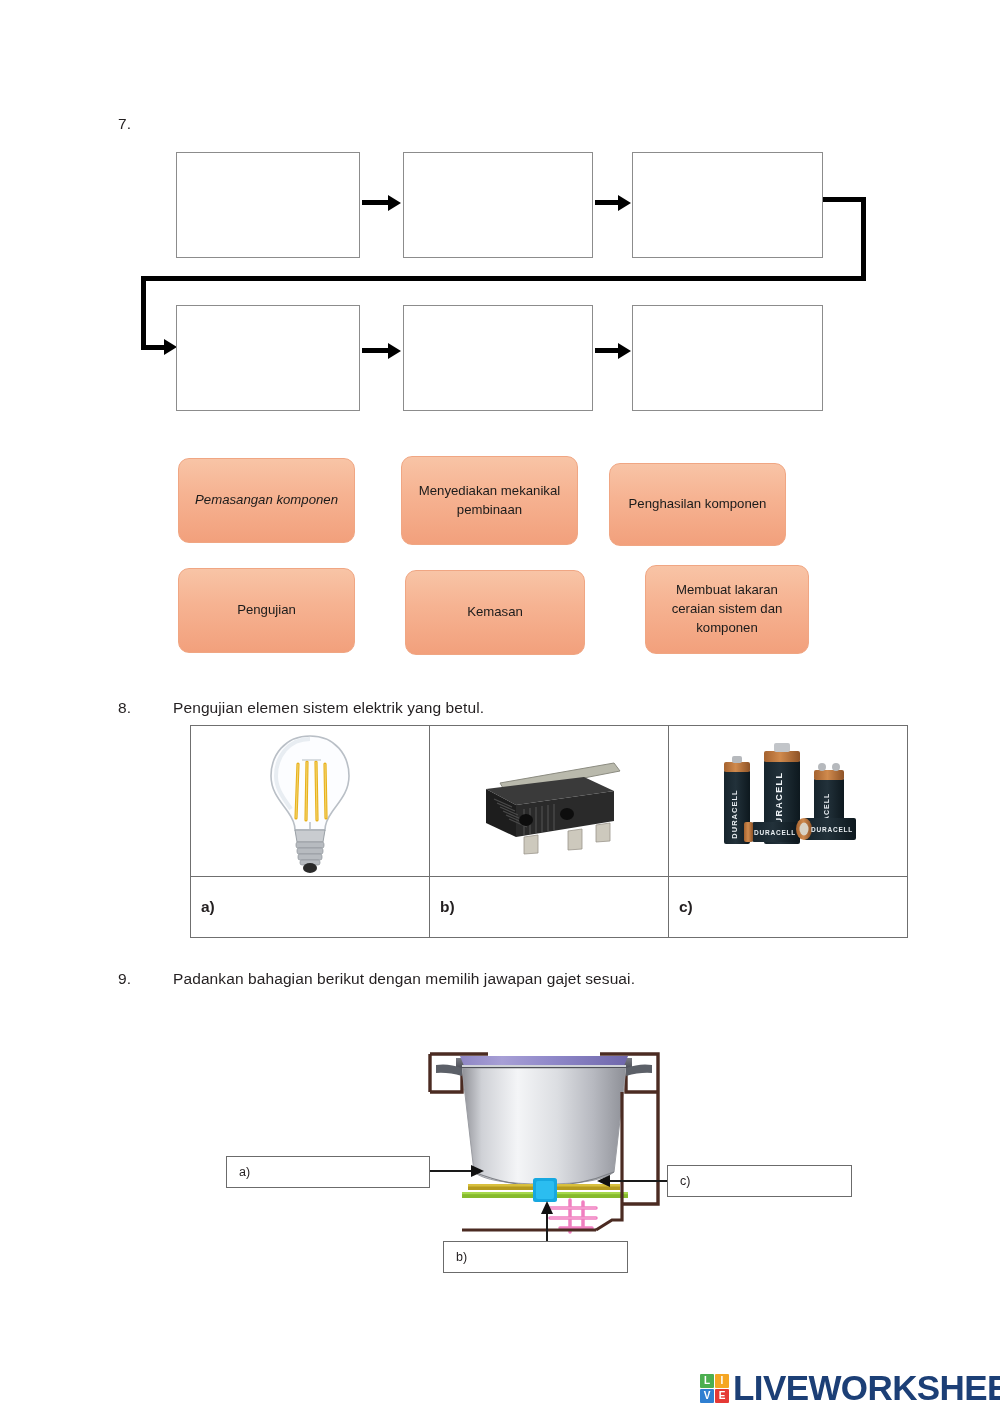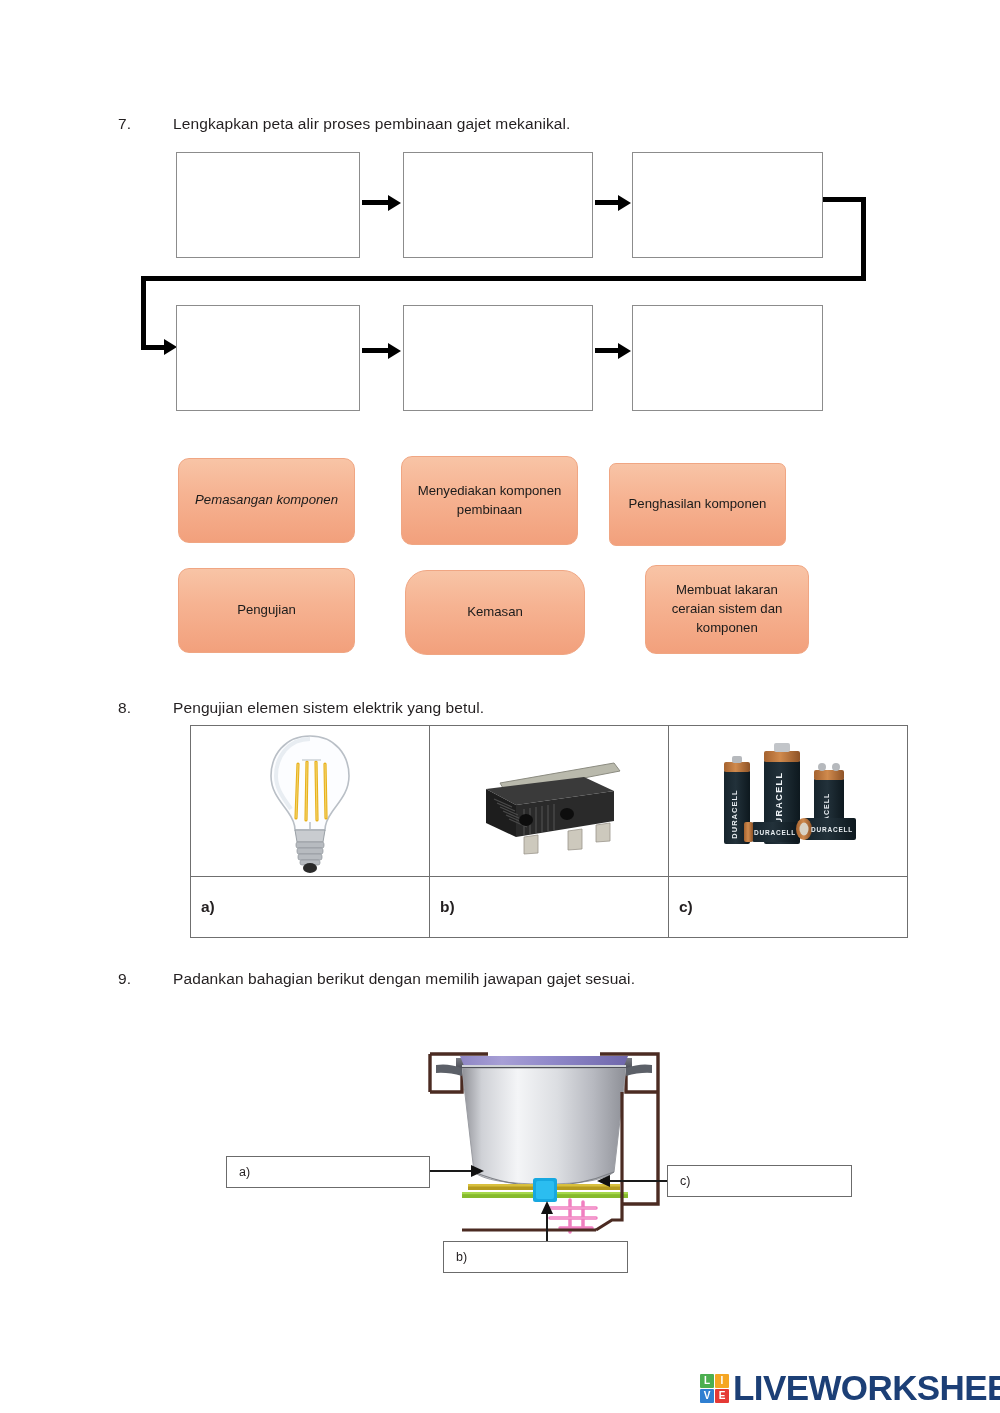--- a/index.html
+++ b/index.html
@@ -123,21 +123,20 @@
     letter-spacing: -0.6px;
     color: #1c3f76;
     font-family: "Liberation Sans", sans-serif;
   }
 </style>
 </head>
 <body>
 
 <div class="q-row" style="left:118px; top:115px;">
   <span class="q-num">7.</span>
-  <span class="q-text">Lengkapkan peta alir proses pembinaan gajet mekanikal.</span>
 </div>
 
 <div id="flowchart">
 
   <div class="flow-box" style="left:176px; top:152px; width:184px; height:106px;"></div>
   <div class="flow-box" style="left:403px; top:152px; width:190px; height:106px;"></div>
   <div class="flow-box" style="left:632px; top:152px; width:191px; height:106px;"></div>
 
   <div class="arrow-h" style="left:362px; top:200px; width:27px;"></div>
   <div class="arrow-head-r" style="left:388px; top:195px;"></div>
@@ -155,24 +154,24 @@
   <div class="flow-box" style="left:403px; top:305px; width:190px; height:106px;"></div>
   <div class="flow-box" style="left:632px; top:305px; width:191px; height:106px;"></div>
 
   <div class="arrow-h" style="left:362px; top:348px; width:27px;"></div>
   <div class="arrow-head-r" style="left:388px; top:343px;"></div>
   <div class="arrow-h" style="left:595px; top:348px; width:24px;"></div>
   <div class="arrow-head-r" style="left:618px; top:343px;"></div>
 </div>
 
 <div class="chip" style="left:178px; top:458px; width:177px; height:85px;font-style:italic;">Pemasangan komponen</div>
-<div class="chip" style="left:401px; top:456px; width:177px; height:89px;">Menyediakan komponen pembinaan</div>
-<div class="chip" style="left:609px; top:463px; width:177px; height:83px;border-radius:7px;">Penghasilan komponen</div>
+<div class="chip" style="left:401px; top:456px; width:177px; height:89px;">Menyediakan mekanikal pembinaan</div>
+<div class="chip" style="left:609px; top:463px; width:177px; height:83px;">Penghasilan komponen</div>
 <div class="chip" style="left:178px; top:568px; width:177px; height:85px;">Pengujian</div>
-<div class="chip" style="left:405px; top:570px; width:180px; height:85px;border-radius:22px;">Kemasan</div>
+<div class="chip" style="left:405px; top:570px; width:180px; height:85px;">Kemasan</div>
 <div class="chip" style="left:613px; top:565px; width:164px; height:89px;margin-left:32px;">Membuat lakaran ceraian sistem dan komponen</div>
 
 <div class="q-row" style="left:118px; top:699px;">
   <span class="q-num">8.</span>
   <span class="q-text">Pengujian elemen sistem elektrik yang betul.</span>
 </div>
 
 <div id="q8-table">
   <div class="q8-imgrow">
 

